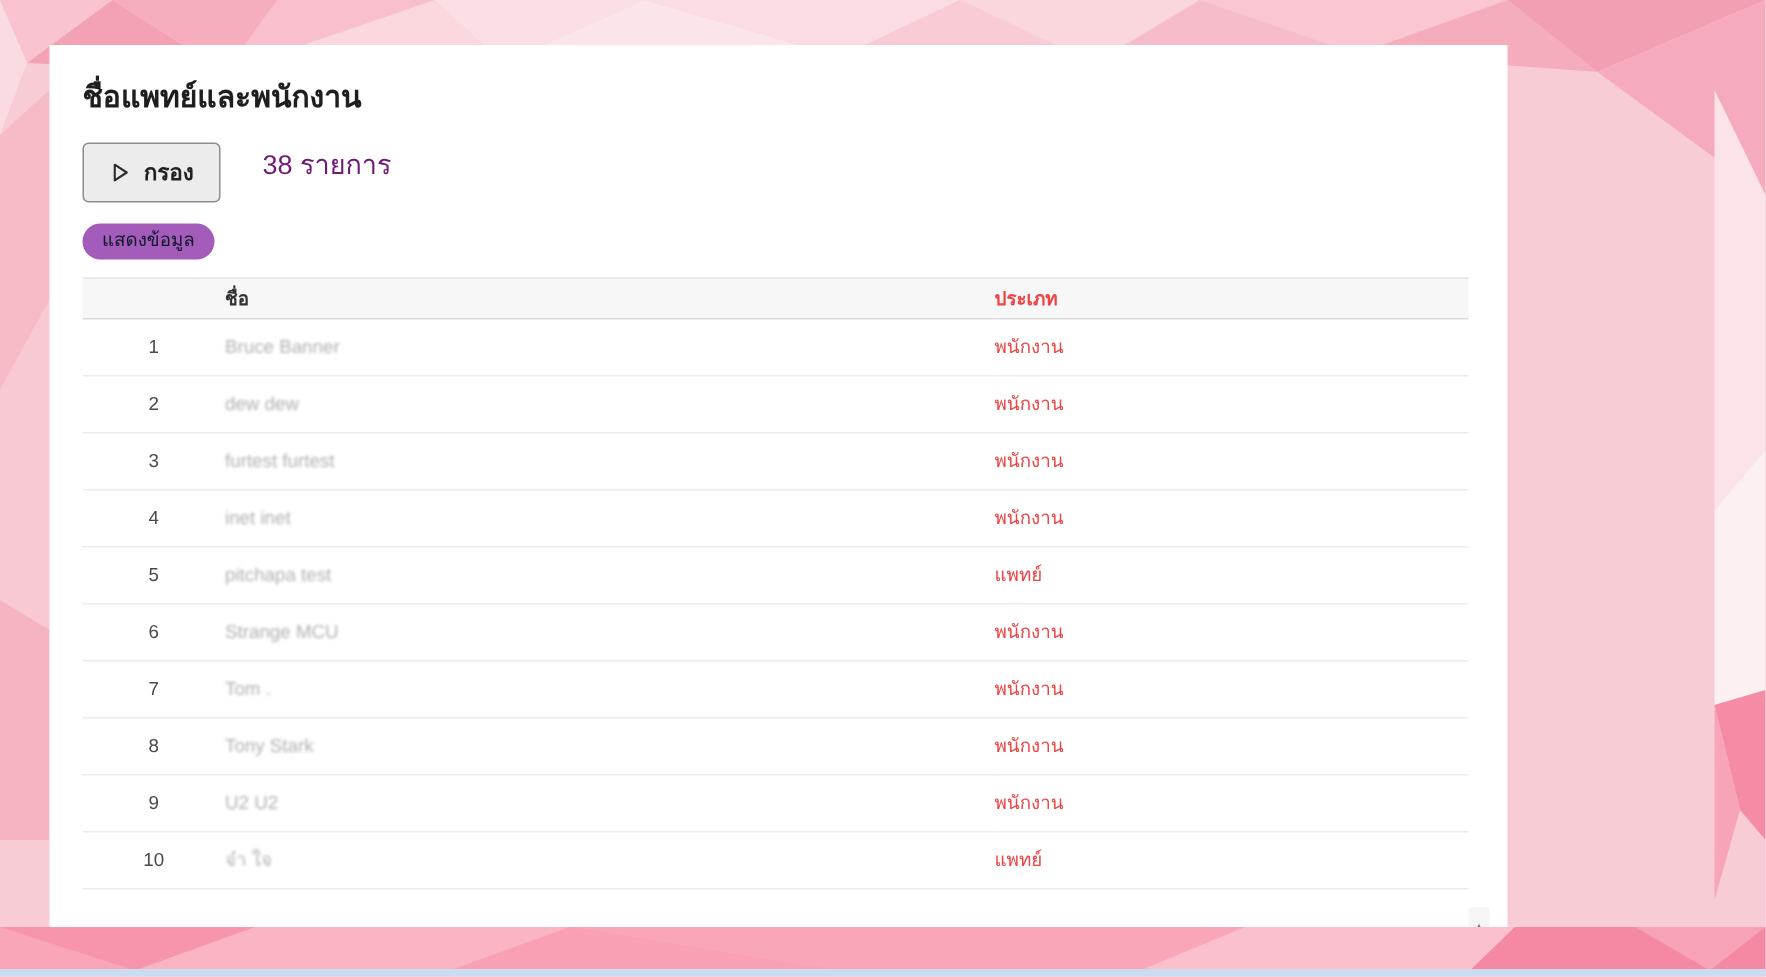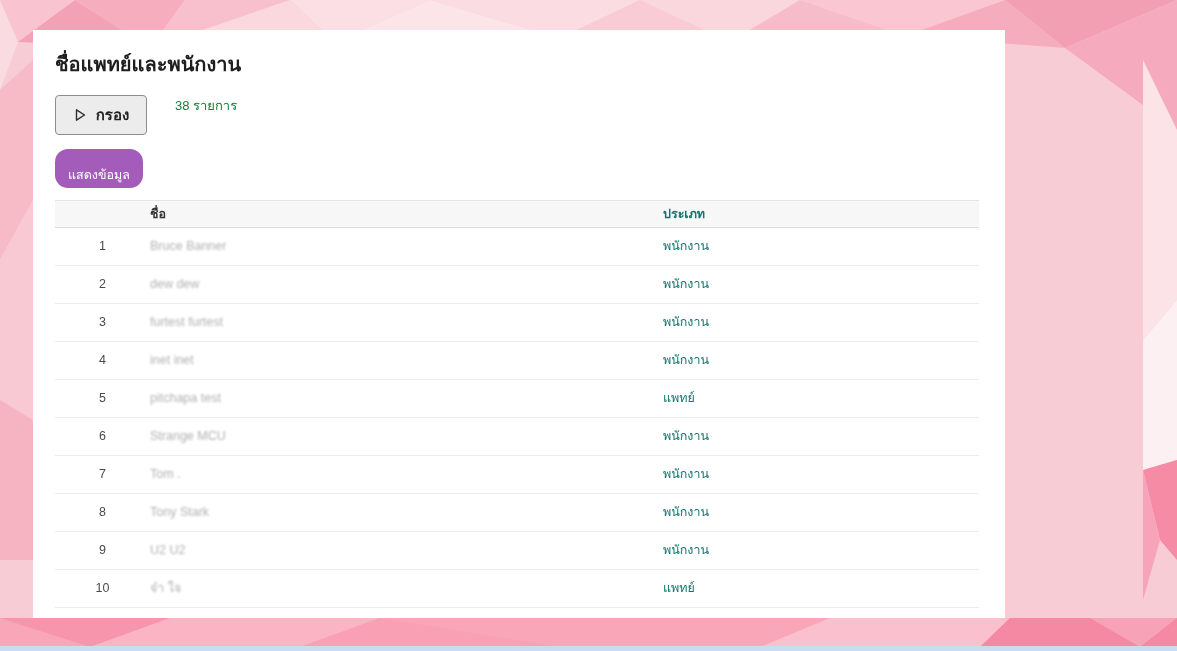--- a/index.html
+++ b/index.html
@@ -31,28 +31,28 @@
   .filter-btn {
     width: 92px; height: 40px;
     background: #ececec;
     border: 1px solid #8d8d8d;
     border-radius: 4px;
     display: inline-flex; align-items: center; justify-content: center; gap: 9px;
     font-family: inherit; font-size: 15px; font-weight: bold; color: #222;
     cursor: pointer; padding: 0;
   }
   .filter-btn svg { display: block; }
-  .count-text { font-size: 13px; color: #15803d; }
+  .count-text { font-size: 18px; color: #701a75; }
   .show-badge {
     display: inline-block;
     margin: 14px 0 0 22px;
     background: #a35cba;
-    color: #ffffff;
+    color: #0f172a;
     font-size: 12.5px;
-    padding: 20px 13px 6px 13px;
+    padding: 5px 13px 6px 13px;
     border-radius: 13px;
     line-height: 1;
   }
   .annotation-box {
     position: absolute; left: 974px; top: 45px;
     width: 135px; height: 64px;
     border: 4px solid #ec1c24;
     display: flex; align-items: center; justify-content: center; gap: 3px;
     z-index: 3; background: #fff;
   }
@@ -93,21 +93,21 @@
     border-bottom: 1px solid #ececec;
     font-size: 12.5px;
     padding: 0;
     background: #fff;
   }
   td.col-idx { text-align: center; color: #4a4a4a; }
   td.col-name span {
     color: #b1b1b1;
     filter: blur(1.1px);
   }
-  td.col-type, th.col-type { color: #0f766e; }
+  td.col-type, th.col-type { color: #ef4444; }
 
   .scrollbar {
     width: 14px; flex: 0 0 14px;
     position: relative;
     background: #fafafa;
   }
   .scroll-arrow {
     height: 27px;
     background: #f5f5f5;
     color: #7a7a7a; font-size: 7px;

